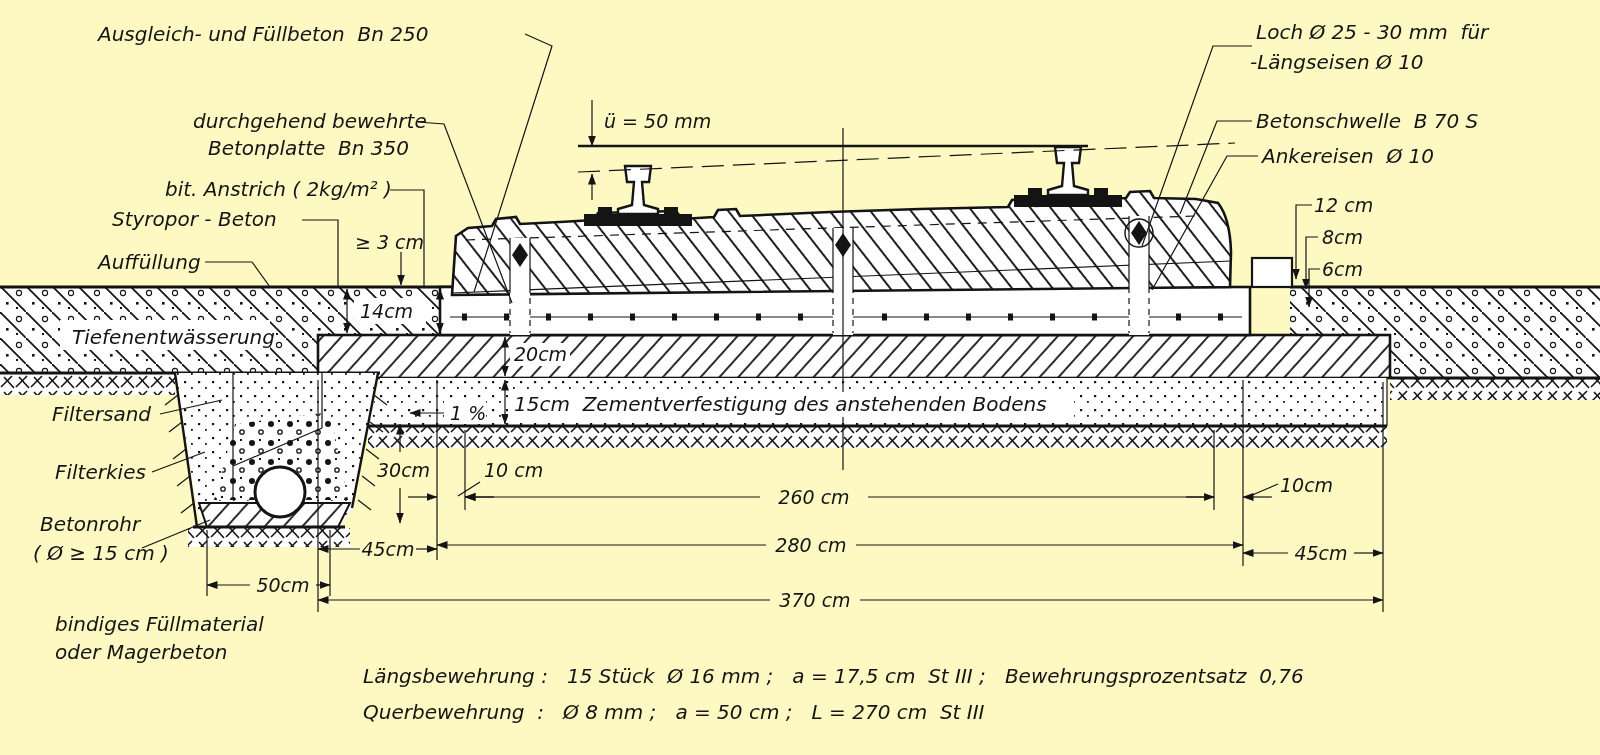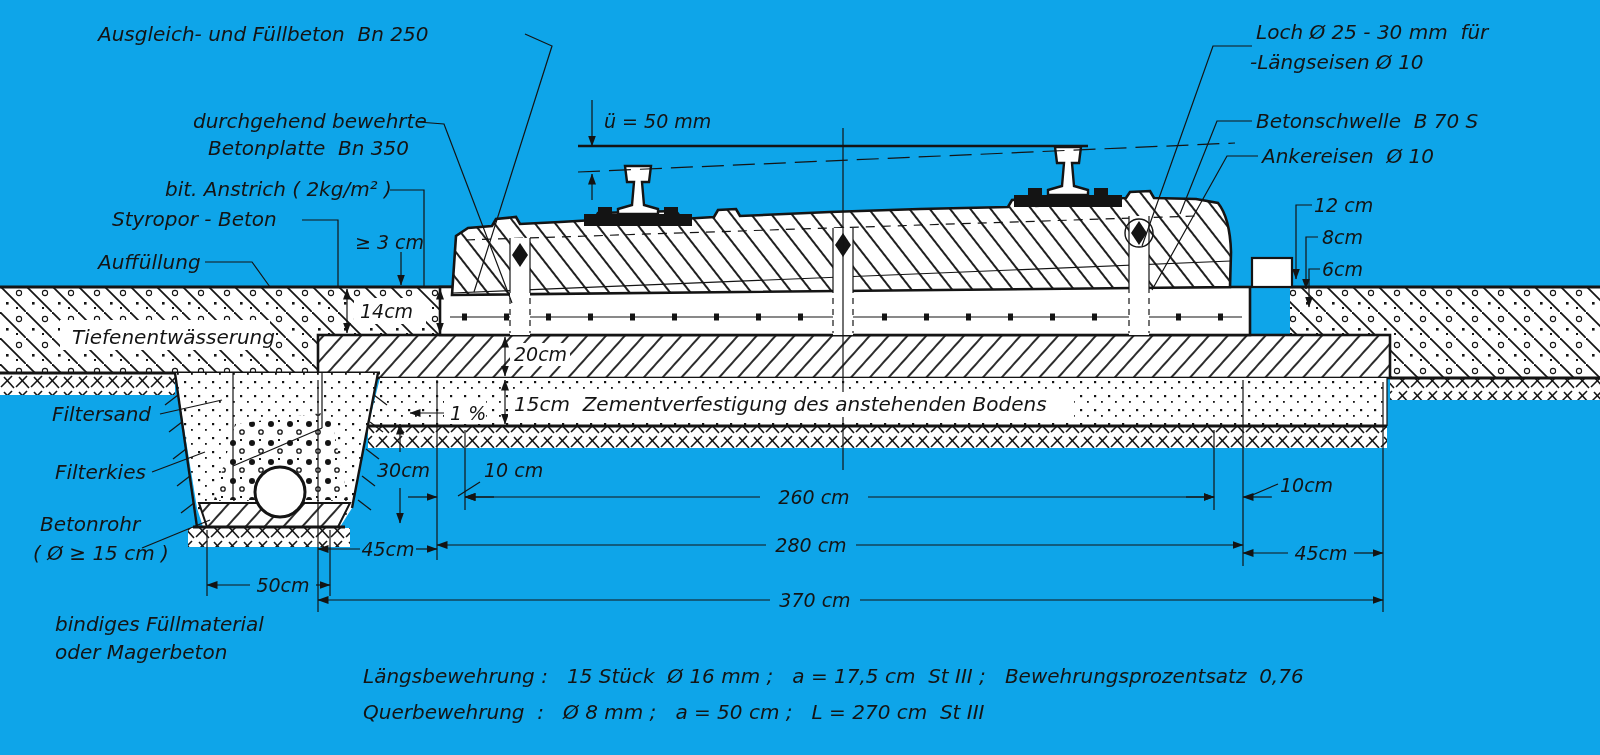--- a/index.html
+++ b/index.html
@@ -1,16 +1,16 @@
 <!DOCTYPE html>
 <html><head>
 <meta charset="utf-8">
 <style>
   html,body{margin:0;padding:0;background:#fff;}
-  #stage{position:relative;width:1600px;height:755px;background:#0ea5e9;overflow:hidden;}
+  #stage{position:relative;width:1600px;height:755px;background:#fef9c3;overflow:hidden;}
   svg text{
     font-family:"DejaVu Sans","Liberation Sans",sans-serif;
     font-style:italic;
     fill:#141414;
     white-space:pre;
   }
   .lbl{font-size:20px;}
   .dim{font-size:19px;}
   .note{font-size:20px;}
   .ln{stroke:#141414;fill:none;}

